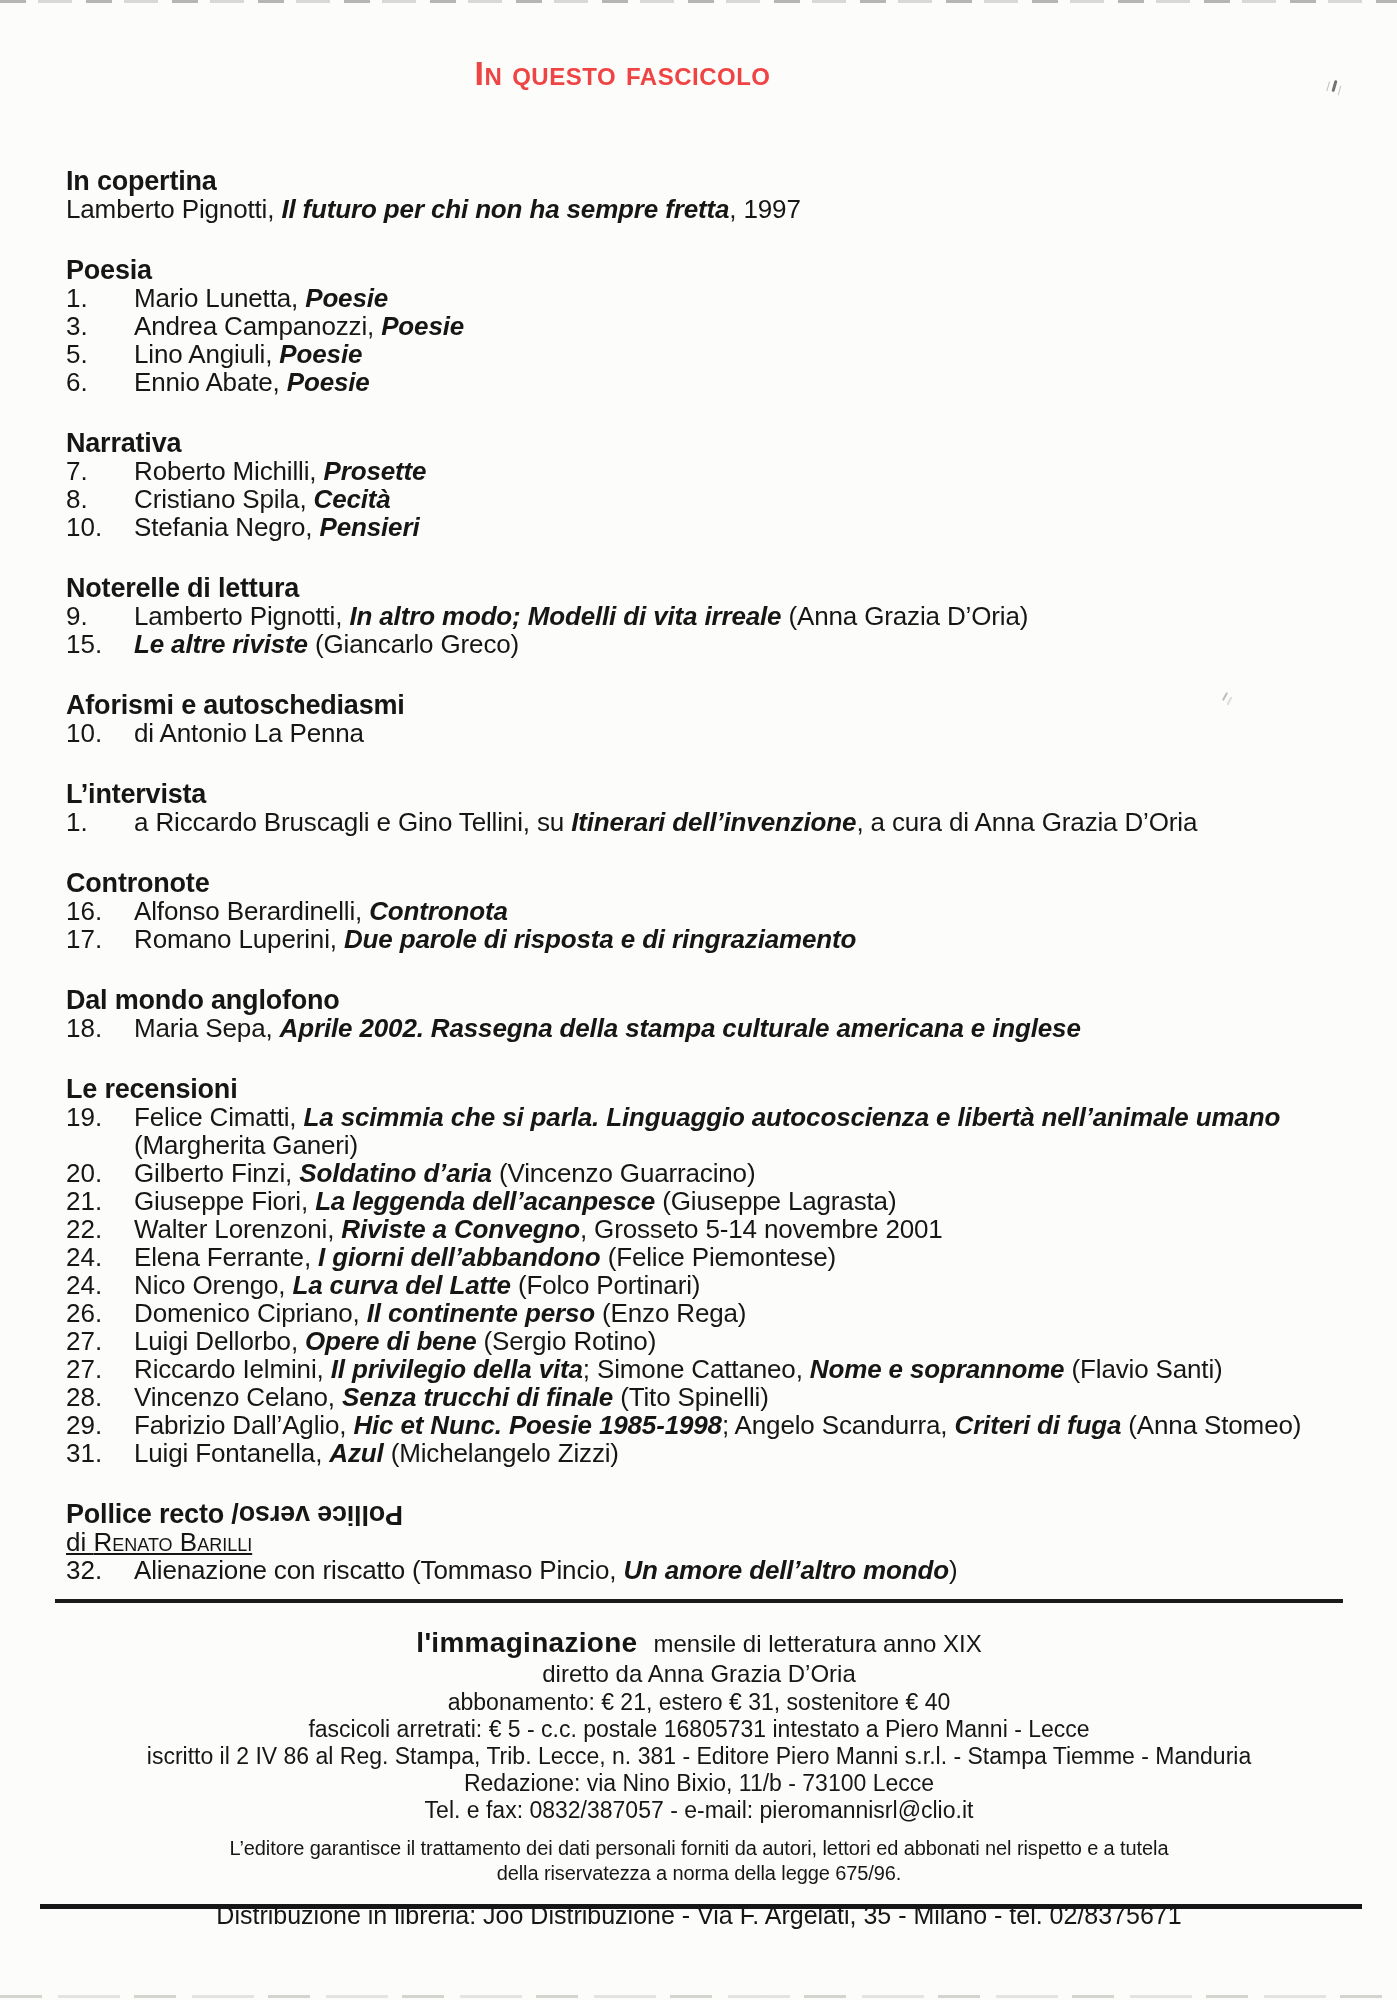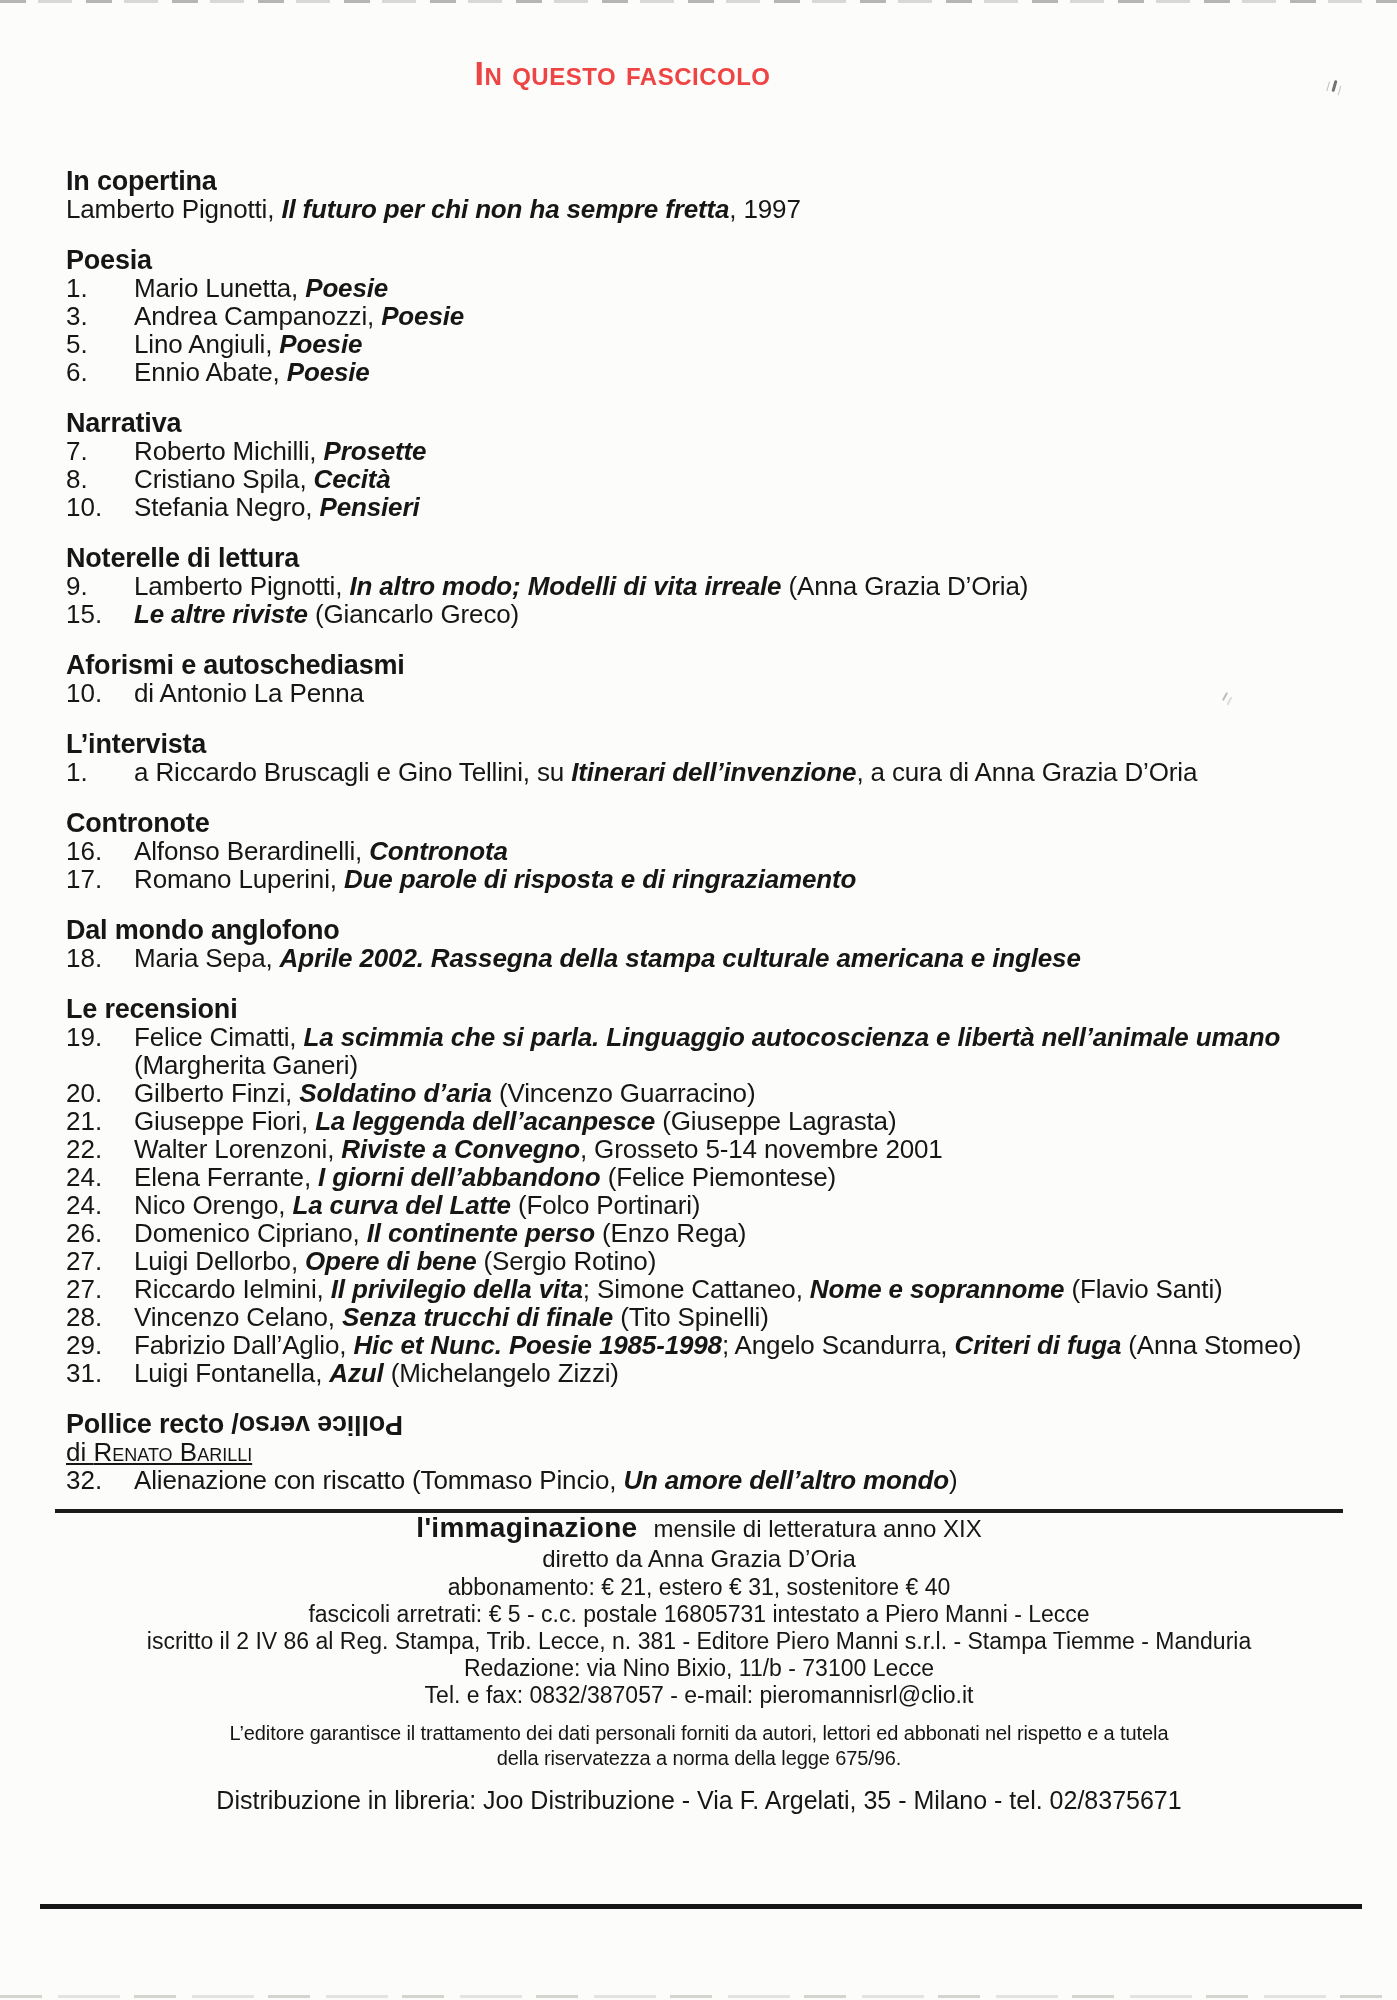--- a/index.html
+++ b/index.html
@@ -37,38 +37,38 @@
     box-shadow:-6px 2px 0 -1px rgba(90,90,95,.55),6px 3px 0 -1px rgba(90,90,95,.5);}
   .art-mid{left:1224px;top:692px;width:2px;height:9px;background:#8a8a8a;transform:rotate(28deg);border-radius:1px;opacity:.55;
     box-shadow:6px 2px 0 0 rgba(140,140,140,.5);}
 
   #toc{
     margin:74px 0 0 66px;
     width:1285px;
     font-size:26px;
     line-height:28px;
   }
-  .section{margin-top:23px;}
+  .section{margin-top:33px;}
   .section:first-child{margin-top:0;}
   .section-heading{font-weight:700;font-size:27px;white-space:nowrap;letter-spacing:-0.2px;}
   .section-subheading{white-space:nowrap;text-decoration:underline;}
   .toc-row{display:flex;align-items:baseline;}
   .toc-num{flex:0 0 68px;}
   .toc-text{white-space:nowrap;letter-spacing:-0.15px;}
   .it{font-style:italic;font-weight:bold;}
   .sc{font-variant:small-caps;}
   .rot180{display:inline-block;transform:rotate(180deg);transform-origin:50% 52%;}
 
   .rule{background:#1b1b1b;}
   .mid-rule{height:4px;width:1288px;margin:15px 0 0 55px;}
   .bottom-rule{position:absolute;top:1904px;left:40px;width:1322px;height:5px;background:#161616;}
 
   .colophon{width:1292px;margin-left:53px;text-align:center;}
   .f-line{line-height:30px;font-size:24px;}
-  .f-head{}
+  .f-head{margin-top:25px;}
   .f-mag{font-weight:700;font-size:28px;letter-spacing:.3px;}
   .f-desc{margin-left:16px;font-size:24px;}
   .f-group{margin-top:0;}
   .f-line.sm{font-size:23px;line-height:27px;}
   .legal{margin-top:12px;}
   .f-line.xs{font-size:20px;line-height:25px;letter-spacing:-0.1px;}
   .dist{margin-top:14px;font-size:25px;}
 </style>
 </head>
 <body>

